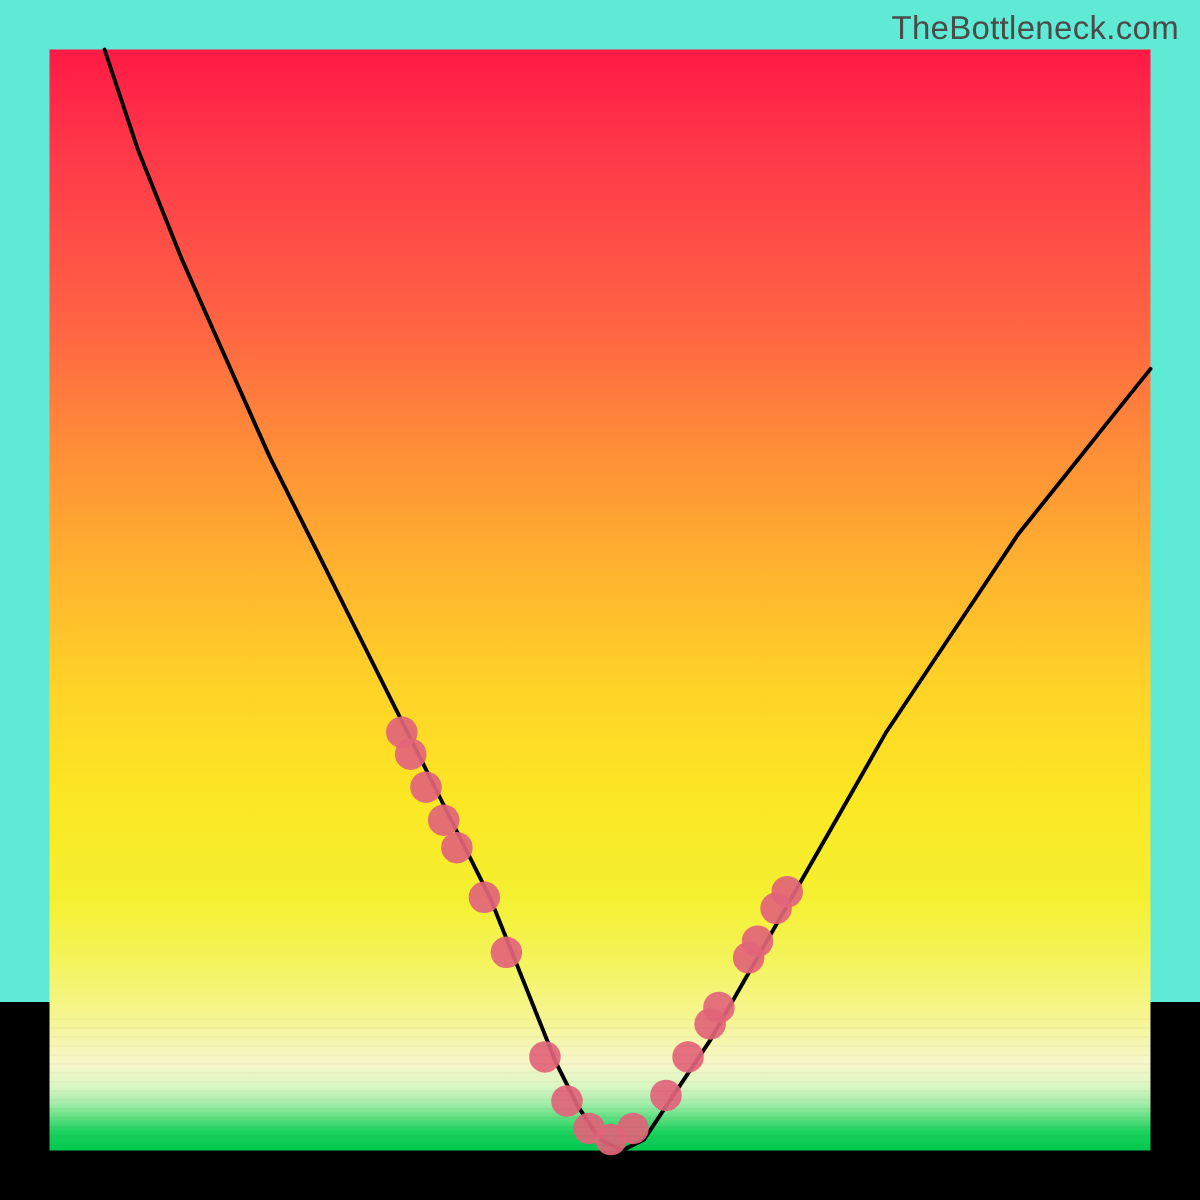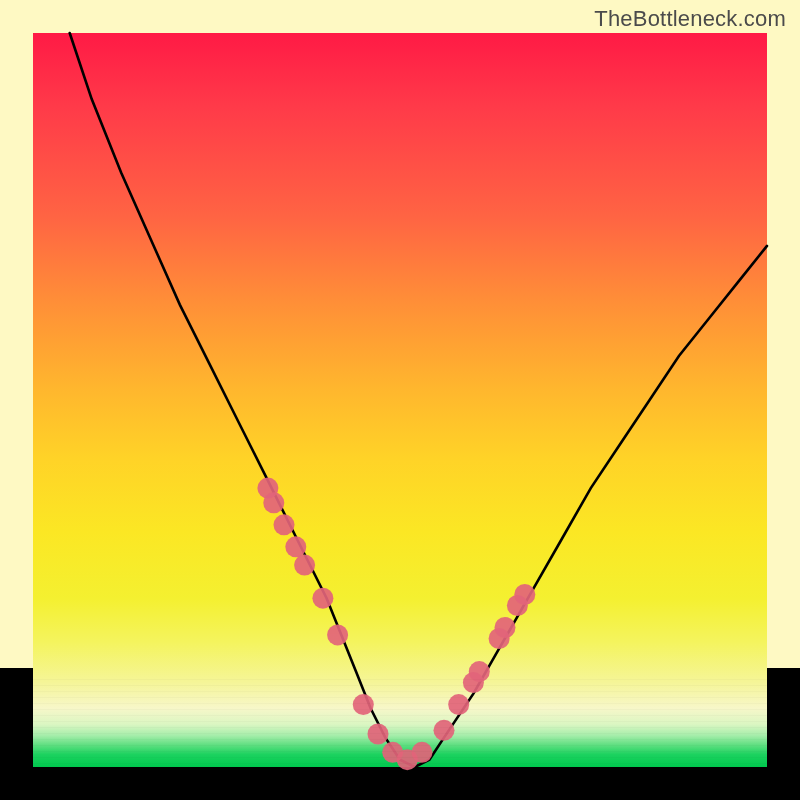--- a/index.html
+++ b/index.html
@@ -10,21 +10,21 @@
     overflow: hidden;
     background: #000;
     font-family: Arial, Helvetica, sans-serif;
   }
   .frame {
     position: absolute;
     top: 0;
     left: 0;
     width: 800px;
     height: 668px;
-    background: #fef9c3;
+    background: #5eead4;
   }
   .plot-area {
     position: absolute;
     top: 33px;
     left: 33px;
     width: 734px;
     height: 734px;
     background: linear-gradient(
       to bottom,
       #ff1a45 0%,

